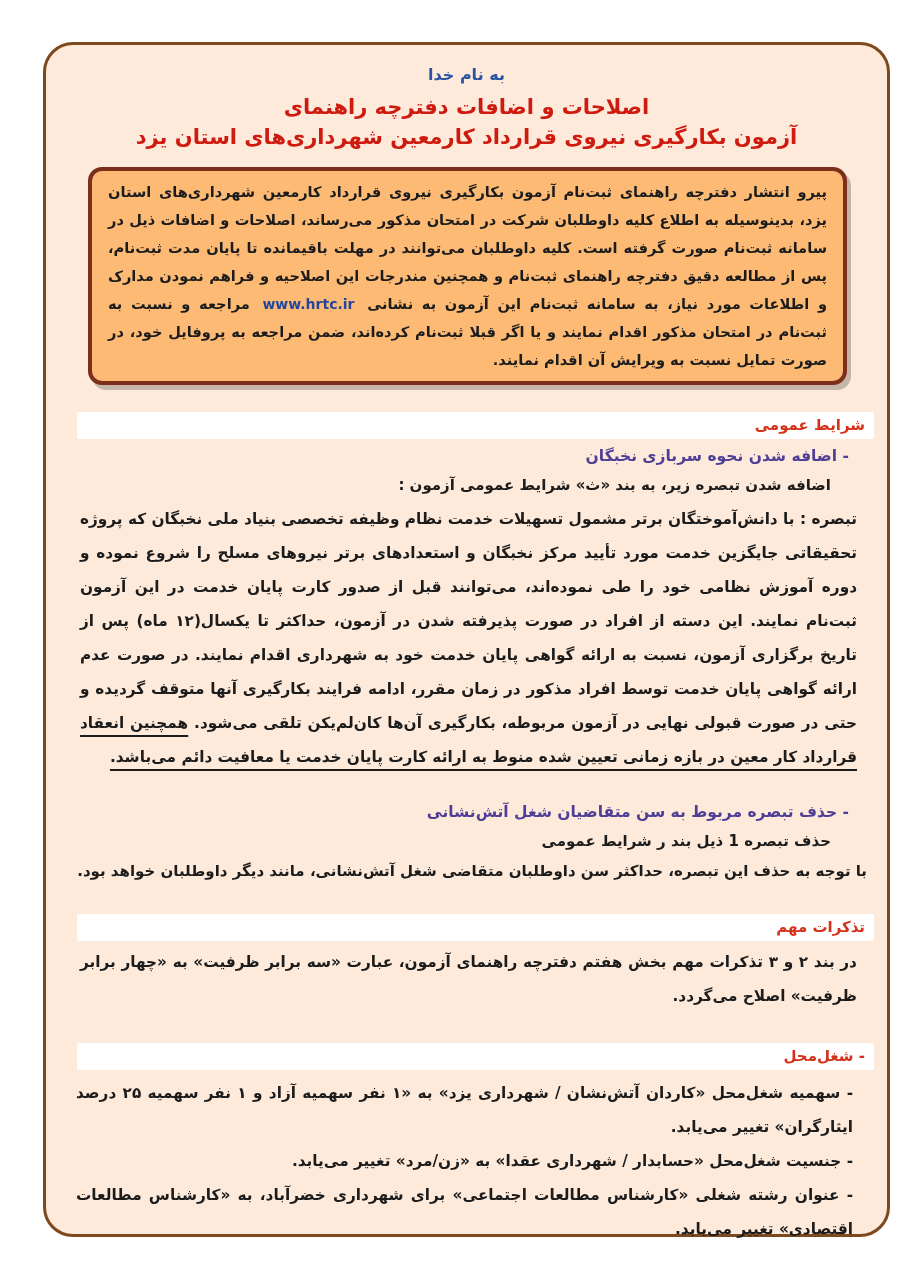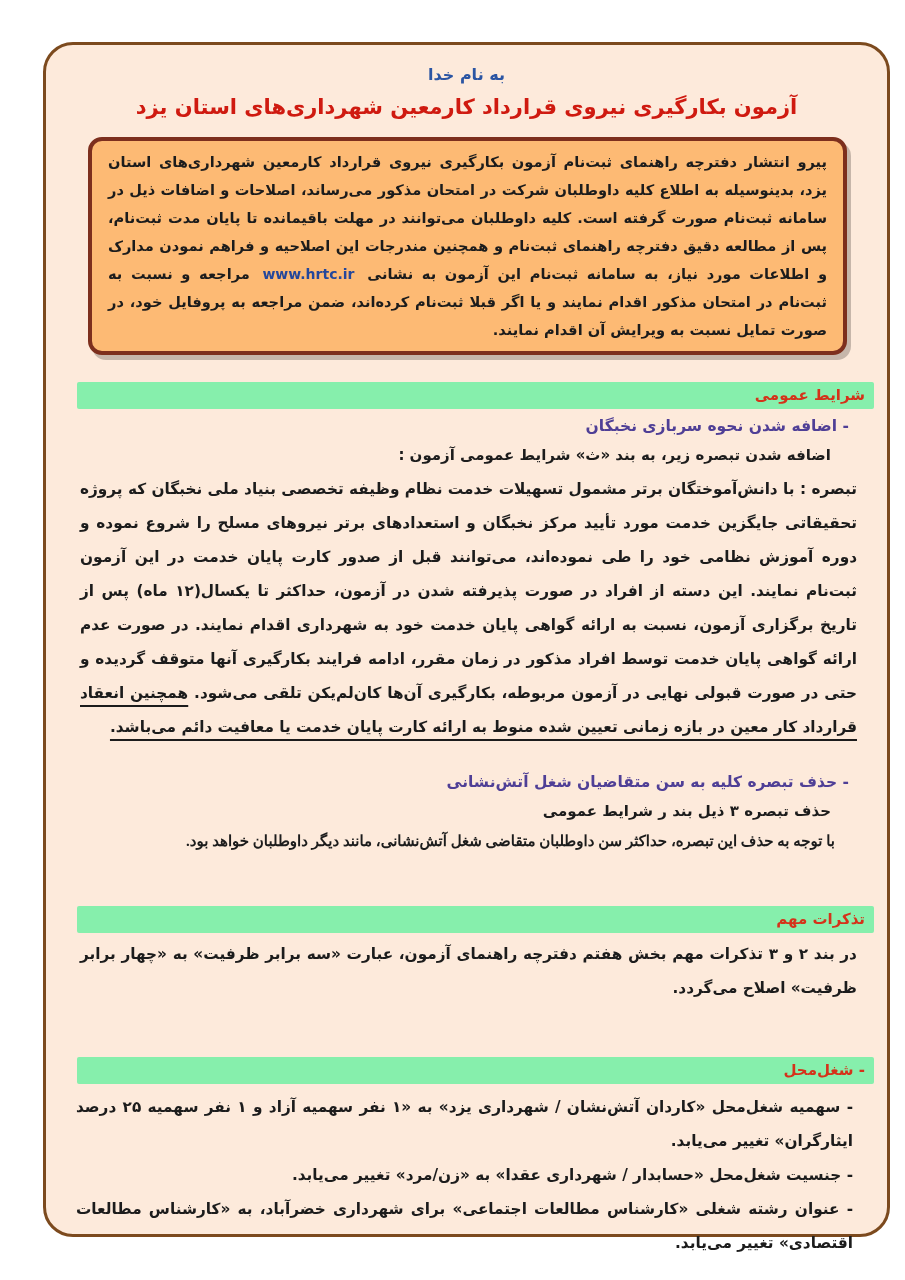--- a/index.html
+++ b/index.html
@@ -50,21 +50,21 @@
   }
   .intro-box .url {
     color: #24479b;
     margin: 0 4px;
     font-size: 14px;
   }
   .bar {
     margin: 27px 13px 0 31px;
     height: 27px;
     line-height: 27px;
-    background: #86efac;
+    background: #ffffff;
     color: #d5321a;
     font-weight: bold;
     font-size: 15px;
     padding: 0 9px;
     border-radius: 2px;
   }
   .sub-heading {
     margin: 5px 38px 0 31px;
     color: #4f3f96;
     font-weight: bold;
@@ -85,61 +85,62 @@
     font-size: 15.3px;
     line-height: 34px;
     text-align: justify;
   }
   .para .underlined {
     text-decoration: underline;
     text-underline-offset: 7px;
     text-decoration-thickness: 1.5px;
   }
   .mt-lg { margin-top: 26px; }
-  .mt-md { margin-top: 52px; padding-left: 16px; }
+  .mt-md { margin-top: 30px; padding-left: 16px; }
   .list-item {
     margin: 0 34px 0 30px;
     color: #1c1c1c;
     font-weight: bold;
     font-size: 15.3px;
     line-height: 34px;
     text-align: justify;
   }
   .list { margin-top: 6px; }
 </style>
 </head>
 <body>
 
 <div class="frame">
 
   <div class="bismillah">به نام خدا</div>
 
   <div class="main-title">
+    <div>اصلاحات و اضافات دفترچه راهنمای</div>
     <div>آزمون بکارگیری نیروی قرارداد کارمعین شهرداری‌های استان یزد</div>
   </div>
 
   <div class="intro-box">
     <span>پیرو انتشار دفترچه راهنمای ثبت‌نام آزمون بکارگیری نیروی قرارداد کارمعین شهرداری‌های استان یزد، بدینوسیله به اطلاع کلیه داوطلبان شرکت در امتحان مذکور می‌رساند، اصلاحات و اضافات ذیل در سامانه ثبت‌نام صورت گرفته است. کلیه داوطلبان می‌توانند در مهلت باقیمانده تا پایان مدت ثبت‌نام، پس از مطالعه دقیق دفترچه راهنمای ثبت‌نام و همچنین مندرجات این اصلاحیه و فراهم نمودن مدارک و اطلاعات مورد نیاز، به سامانه ثبت‌نام این آزمون به نشانی</span>
     <span class="url" dir="ltr">www.hrtc.ir</span>
     <span>مراجعه و نسبت به ثبت‌نام در امتحان مذکور اقدام نمایند و یا اگر قبلا ثبت‌نام کرده‌اند، ضمن مراجعه به پروفایل خود، در صورت تمایل نسبت به ویرایش آن اقدام نمایند.</span>
   </div>
 
   <div class="bar">شرایط عمومی</div>
 
   <div class="sub-heading">- اضافه شدن نحوه سربازی نخبگان</div>
   <div class="indent-line">اضافه شدن تبصره زیر، به بند «ث» شرایط عمومی آزمون :</div>
 
   <div class="para">
     <span>تبصره : با دانش‌آموختگان برتر مشمول تسهیلات خدمت نظام وظیفه تخصصی بنیاد ملی نخبگان که پروژه تحقیقاتی جایگزین خدمت مورد تأیید مرکز نخبگان و استعدادهای برتر نیروهای مسلح را شروع نموده و دوره آموزش نظامی خود را طی نموده‌اند، می‌توانند قبل از صدور کارت پایان خدمت در این آزمون ثبت‌نام نمایند. این دسته از افراد در صورت پذیرفته شدن در آزمون، حداکثر تا یکسال(۱۲ ماه) پس از تاریخ برگزاری آزمون، نسبت به ارائه گواهی پایان خدمت خود به شهرداری اقدام نمایند. در صورت عدم ارائه گواهی پایان خدمت توسط افراد مذکور در زمان مقرر، ادامه فرایند بکارگیری آنها متوقف گردیده و حتی در صورت قبولی نهایی در آزمون مربوطه، بکارگیری آن‌ها کان‌لم‌یکن تلقی می‌شود.</span>
     <span class="underlined">همچنین انعقاد قرارداد کار معین در بازه زمانی تعیین شده منوط به ارائه کارت پایان خدمت یا معافیت دائم می‌باشد.</span>
   </div>
 
-  <div class="sub-heading mt-lg">- حذف تبصره کلیه به سن متقاضیان شغل آتش‌نشانی</div>
-  <div class="indent-line">حذف تبصره ۳ ذیل بند ر شرایط عمومی</div>
-  <div class="indent-line" style="margin-right:52px;font-family:Liberation Serif, serif;">با توجه به حذف این تبصره، حداکثر سن داوطلبان متقاضی شغل آتش‌نشانی، مانند دیگر داوطلبان خواهد بود.</div>
+  <div class="sub-heading mt-lg">- حذف تبصره مربوط به سن متقاضیان شغل آتش‌نشانی</div>
+  <div class="indent-line">حذف تبصره 1 ذیل بند ر شرایط عمومی</div>
+  <div class="indent-line" style="margin-right:20px;">با توجه به حذف این تبصره، حداکثر سن داوطلبان متقاضی شغل آتش‌نشانی، مانند دیگر داوطلبان خواهد بود.</div>
 
   <div class="bar mt-md">تذکرات مهم</div>
   <div class="para">در بند ۲ و ۳ تذکرات مهم بخش هفتم دفترچه راهنمای آزمون، عبارت «سه برابر ظرفیت» به «چهار برابر ظرفیت» اصلاح می‌گردد.</div>
 
   <div class="bar mt-md">- شغل‌محل</div>
   <div class="list">
     <div class="list-item">- سهمیه شغل‌محل «کاردان آتش‌نشان / شهرداری یزد» به «۱ نفر سهمیه آزاد و ۱ نفر سهمیه ۲۵ درصد ایثارگران» تغییر می‌یابد.</div>
     <div class="list-item">- جنسیت شغل‌محل «حسابدار / شهرداری عقدا» به «زن/مرد» تغییر می‌یابد.</div>
     <div class="list-item">- عنوان رشته شغلی «کارشناس مطالعات اجتماعی» برای شهرداری خضرآباد، به «کارشناس مطالعات اقتصادی» تغییر می‌یابد.</div>
   </div>

